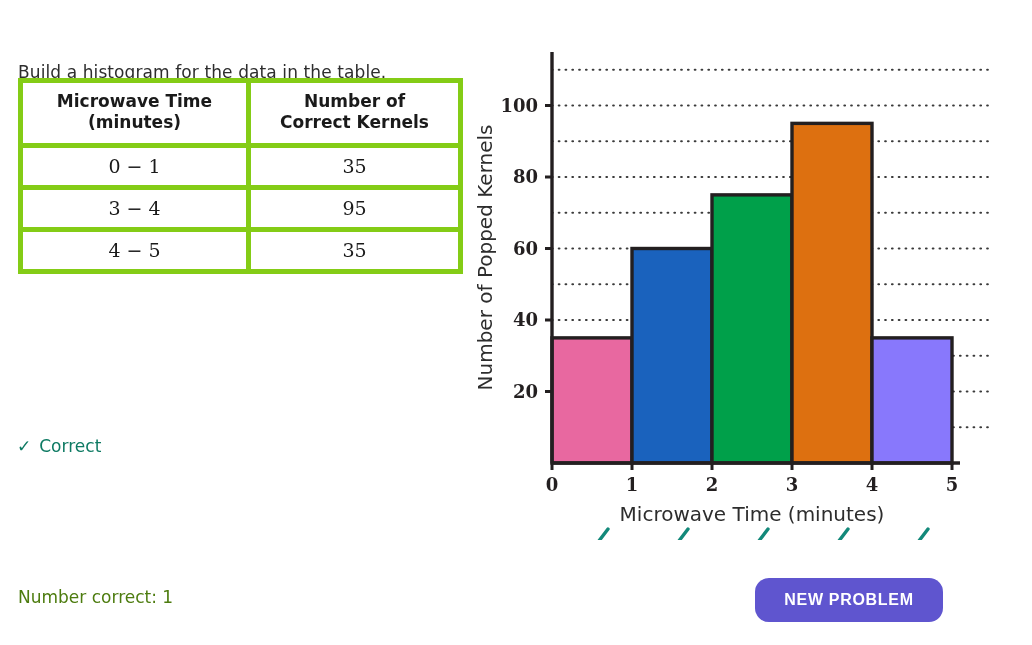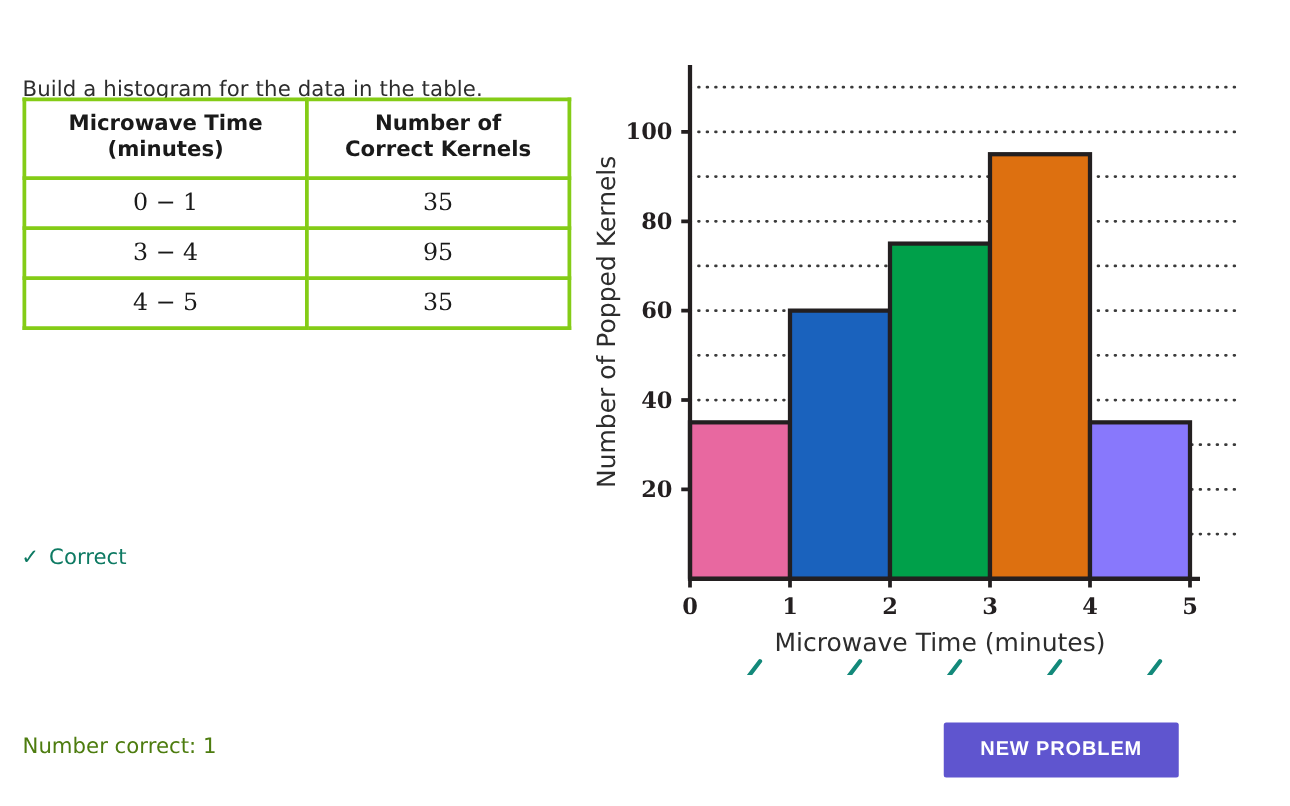--- a/index.html
+++ b/index.html
@@ -30,21 +30,21 @@
 
   #data-table {
     position: absolute;
     left: 18px;
     top: 78px;
     width: 414px;
     border-collapse: collapse;
     table-layout: fixed;
   }
   #data-table td, #data-table th {
-    border: 3px solid #84cc16;
+    border: 5px solid #84cc16;
     text-align: center;
     color: #1a1a1a;
   }
   #data-table th {
     font-weight: bold;
     font-size: 17px;
     line-height: 1.25;
     padding: 8px 4px 9px 4px;
   }
   #data-table td {
@@ -79,21 +79,21 @@
   }
 
   
   #new-problem-button {
     position: absolute;
     left: 755px;
     top: 578px;
     width: 188px;
     height: 44px;
     border: none;
-    border-radius: 2px;
+    border-radius: 14px;
     background: #5f55cf;
     color: #ffffff;
     font-family: "Liberation Sans", sans-serif;
     font-size: 16px;
     font-weight: bold;
     letter-spacing: 0.7px;
     cursor: pointer;
     padding: 0;
   }
 

